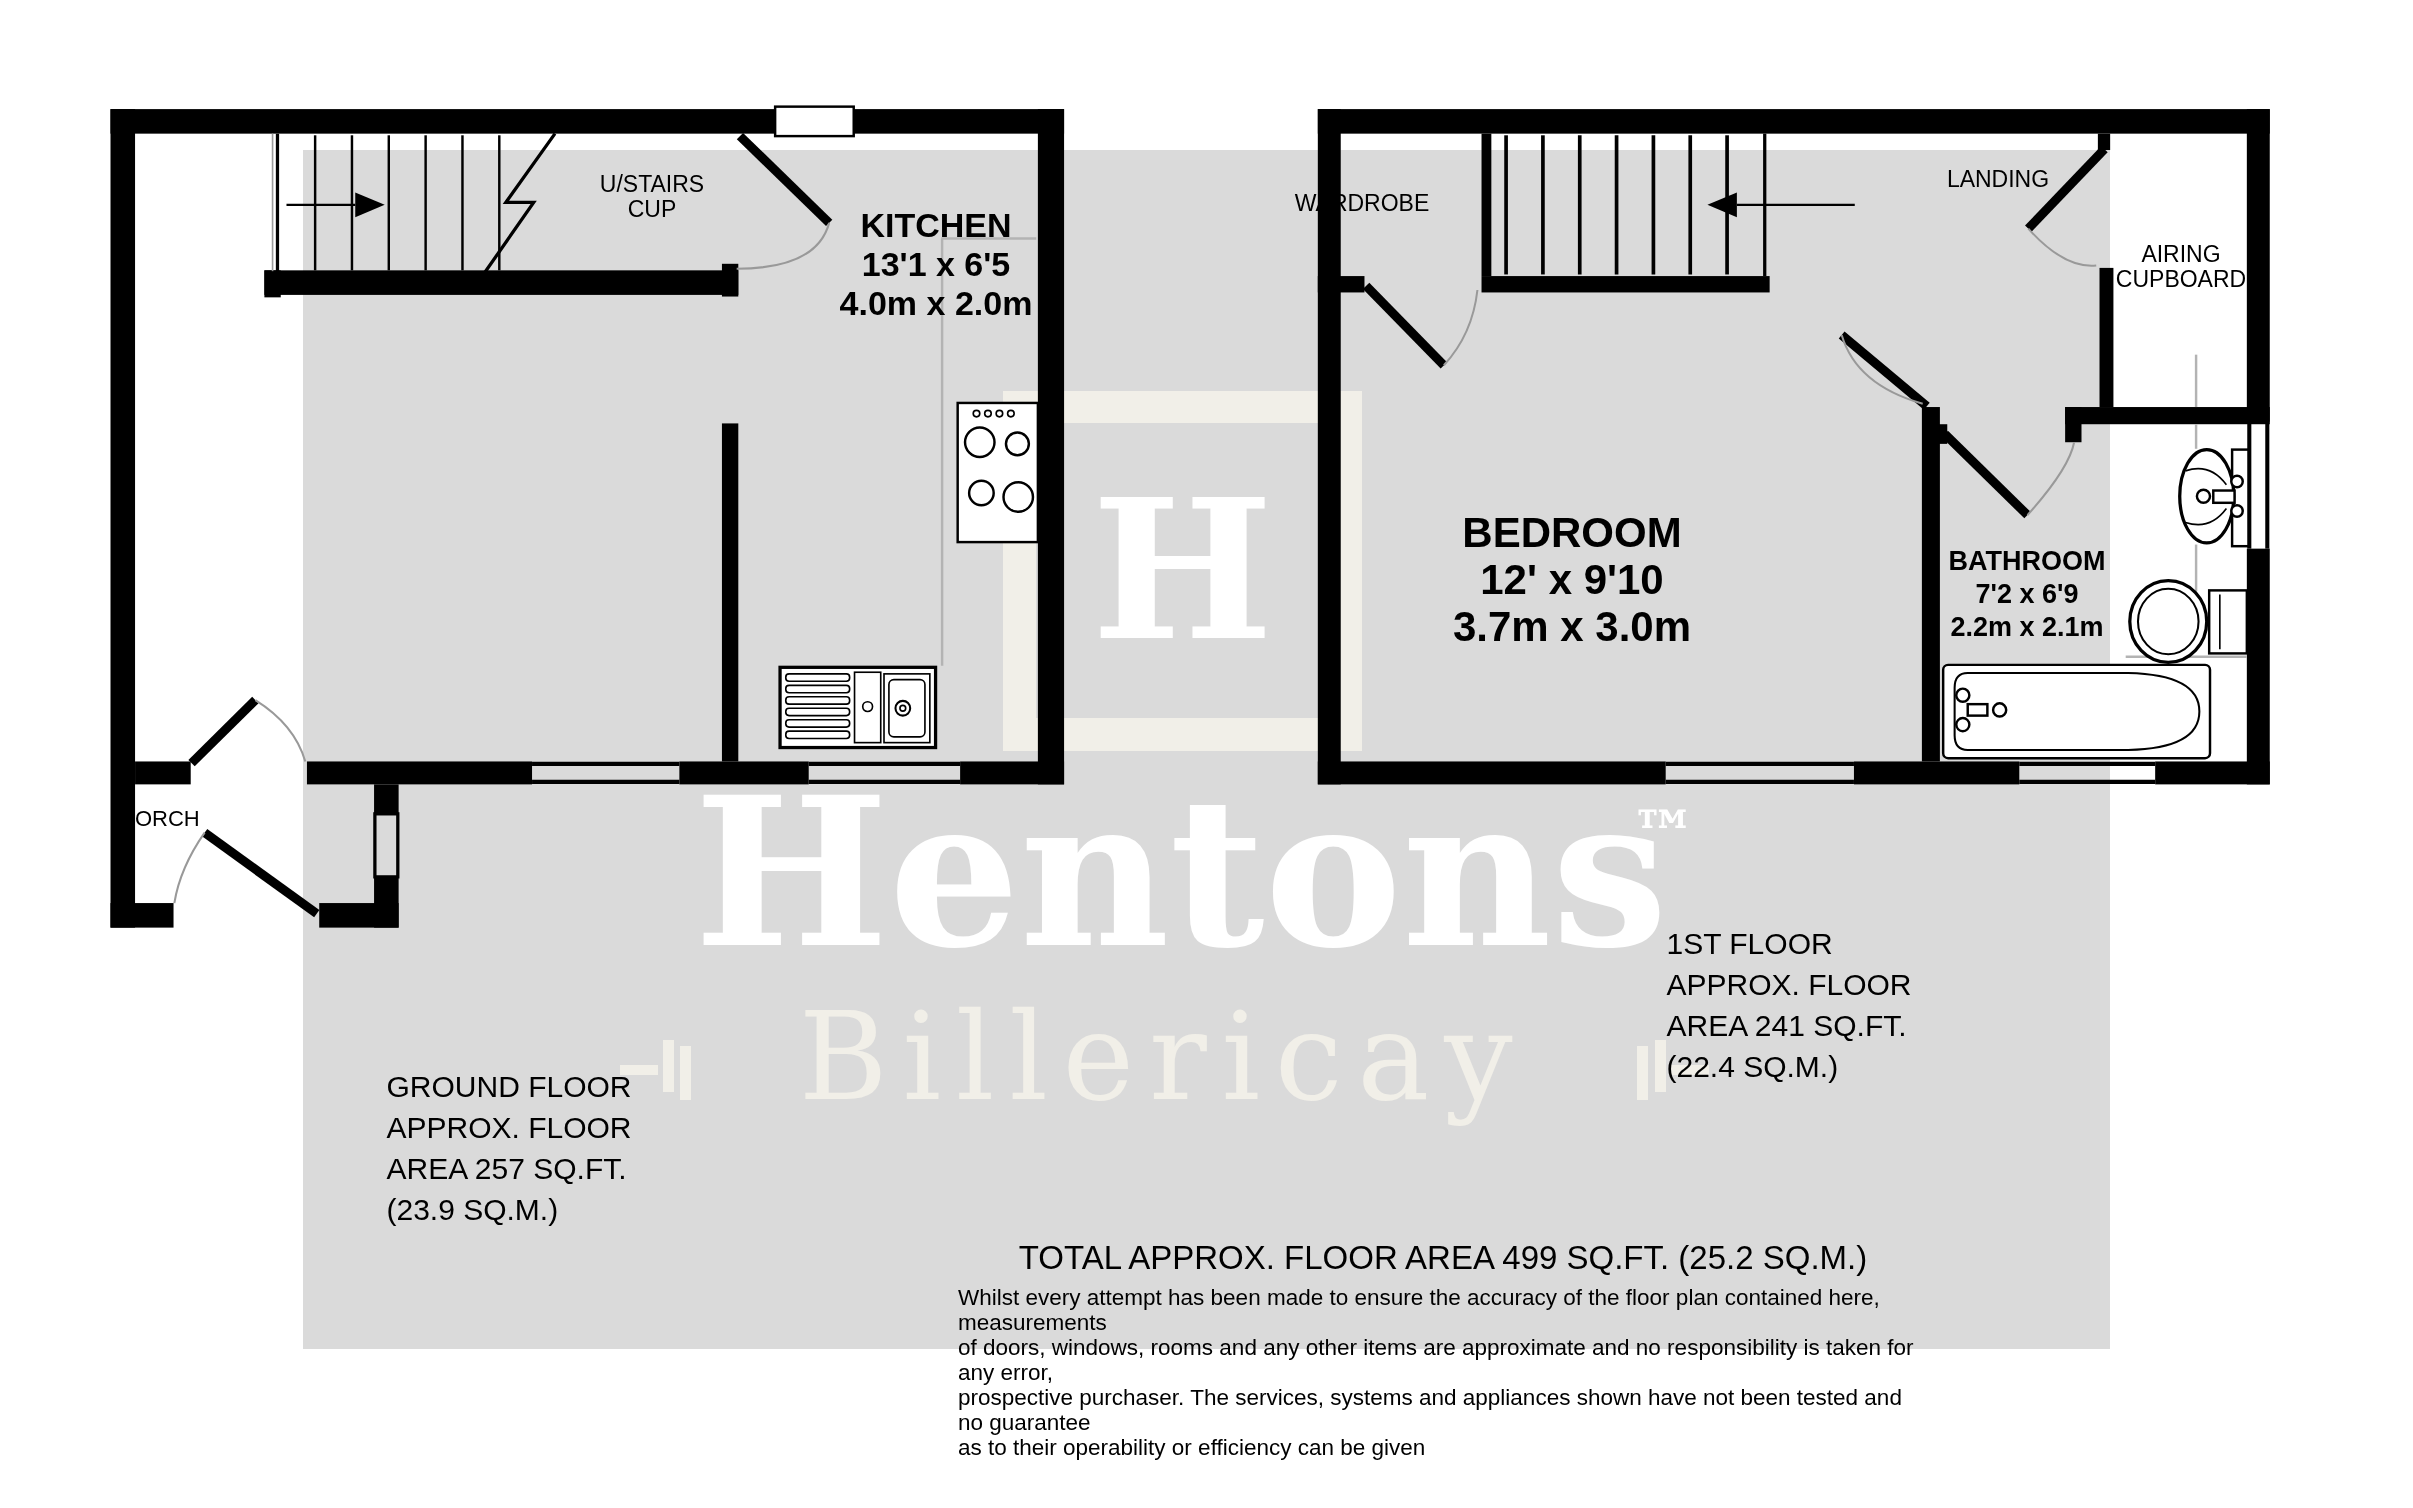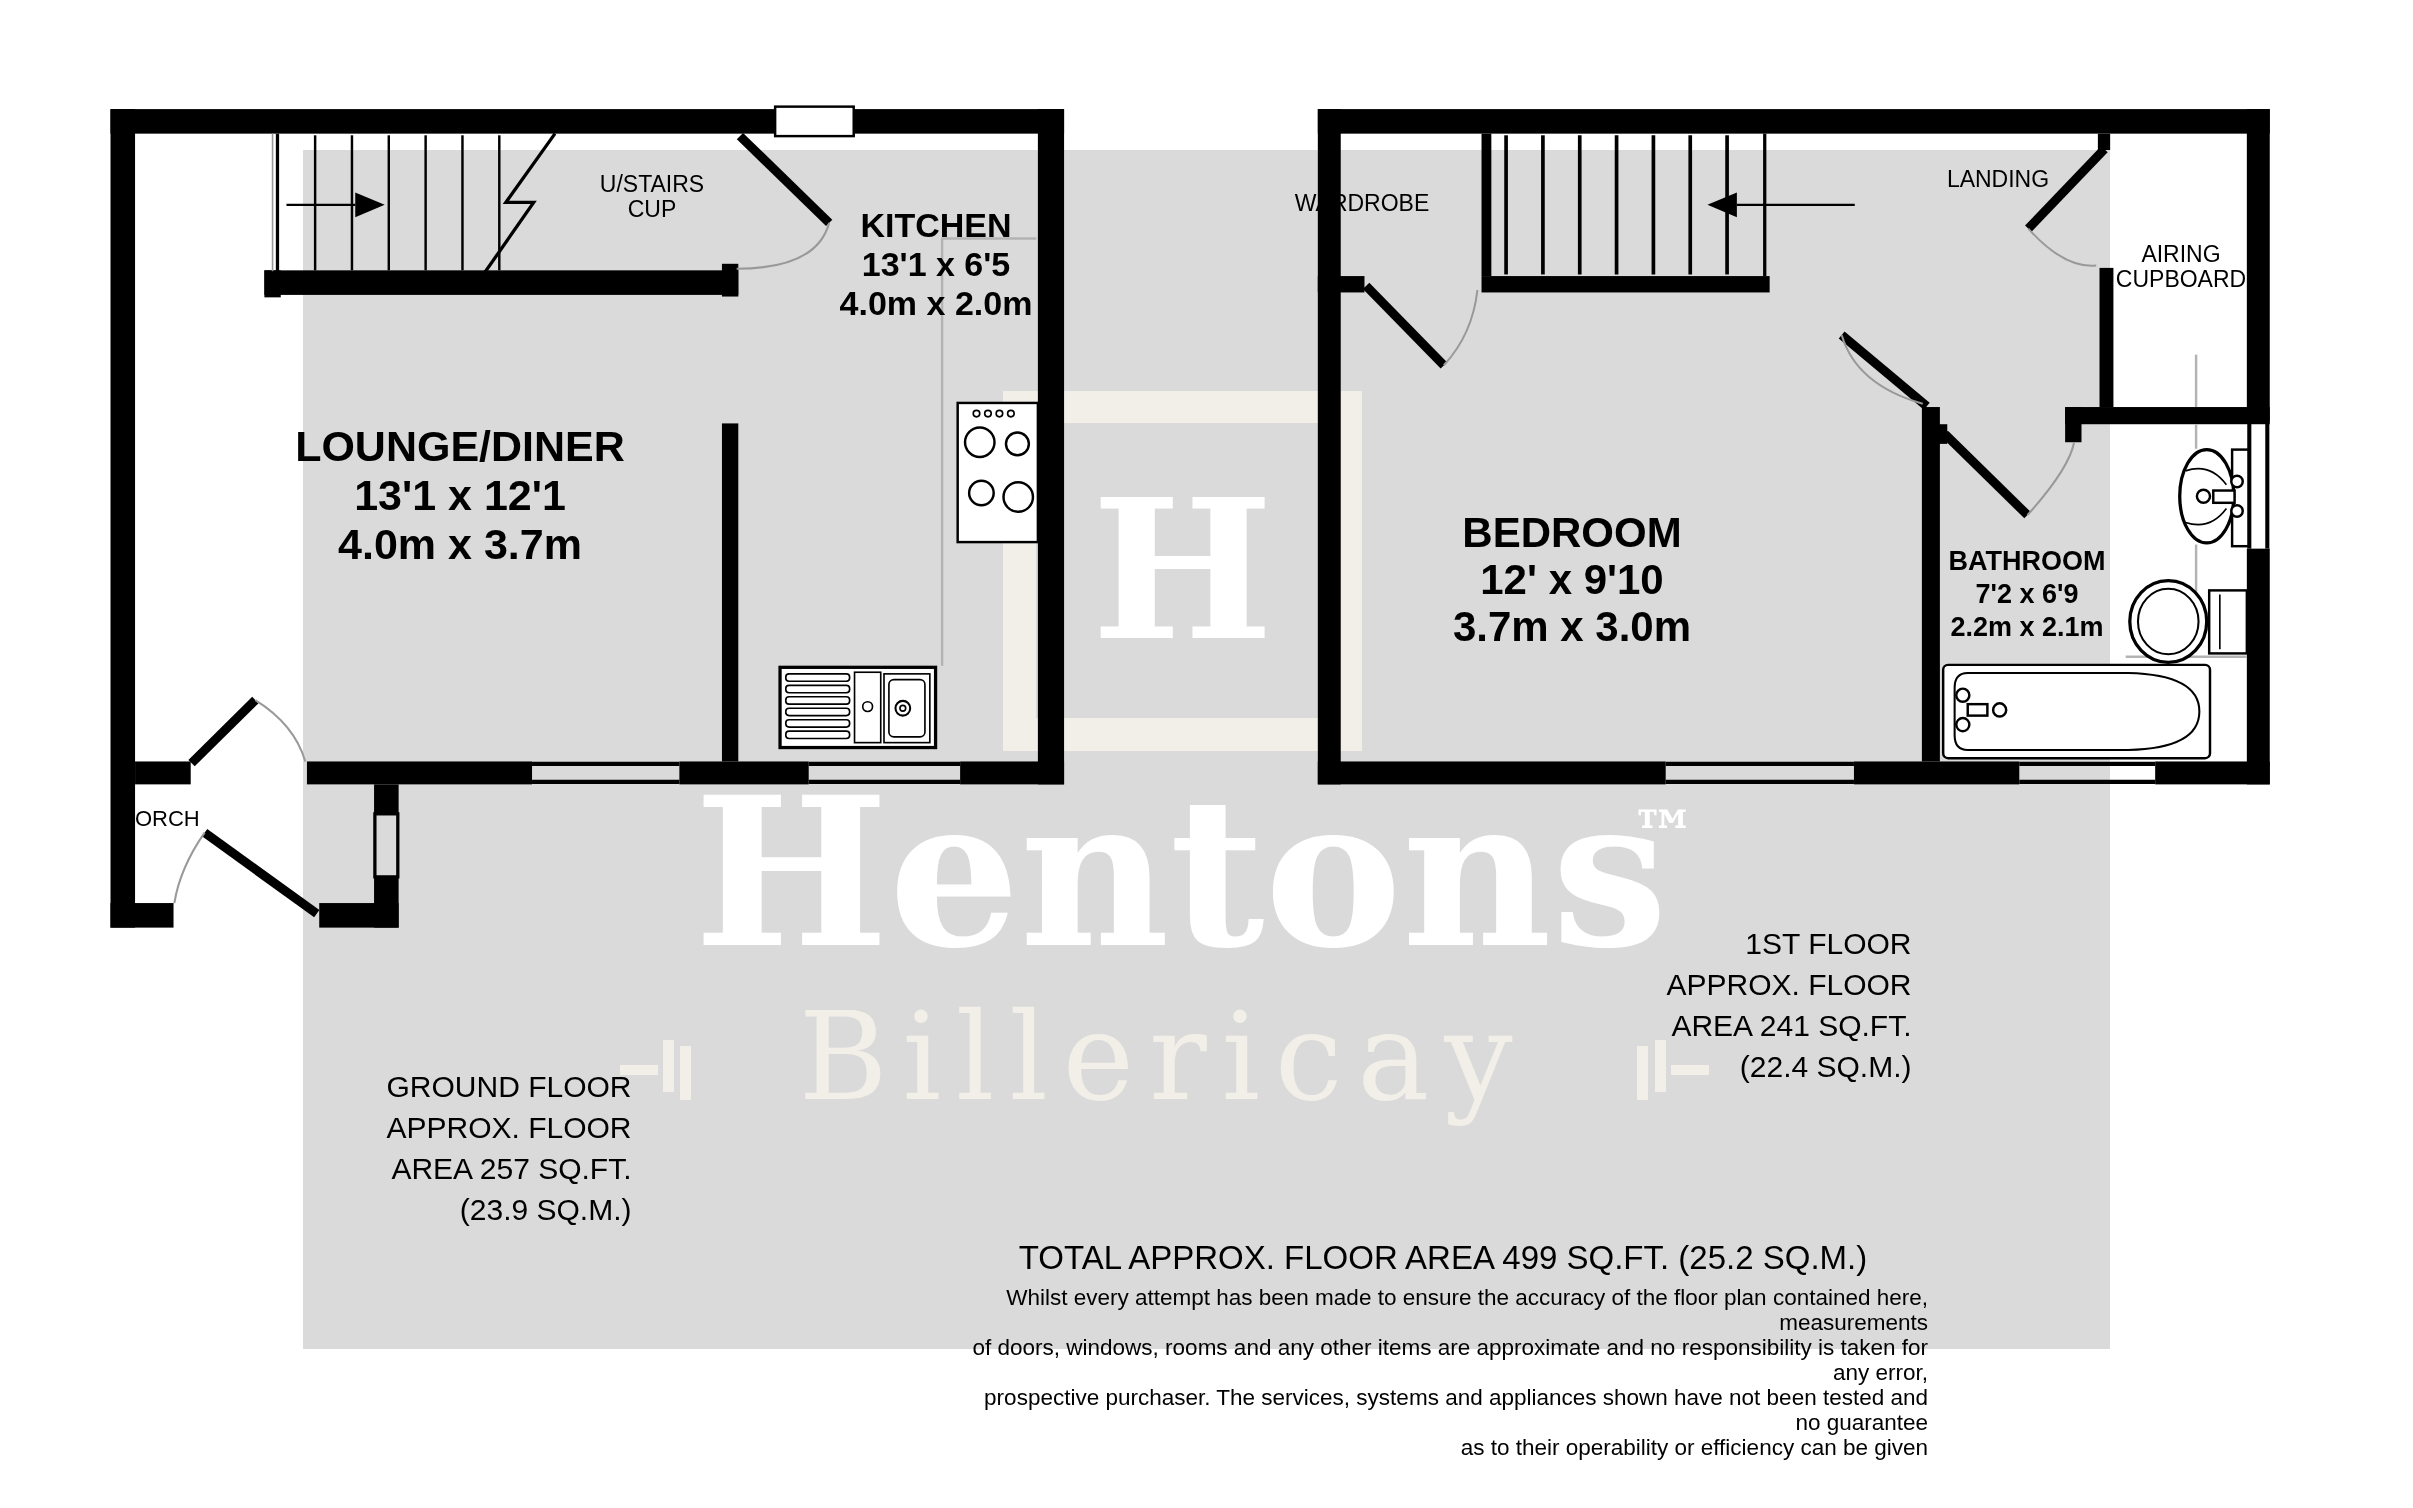--- a/index.html
+++ b/index.html
@@ -7,21 +7,21 @@
   .page{position:relative;width:2413px;height:1509px;background:#fff;overflow:hidden}
   .abs{position:absolute}
   .gray-field{background:#dadada}
   .cream{background:#f1efe8}
   .label{position:absolute;transform:translateX(-50%);text-align:center;color:#000;white-space:nowrap}
   .bold{font-weight:bold}
   .wm-brand{position:absolute;color:#fff;font-family:"DejaVu Serif","Liberation Serif",serif;font-weight:bold;line-height:1}
   .wm-loc{position:absolute;transform:translateX(-50%);color:#f1efe8;font-family:"DejaVu Serif","Liberation Serif",serif;line-height:1}
   .hbox-letter{position:absolute;display:flex;align-items:center;justify-content:center;color:#fff;font-family:"DejaVu Serif","Liberation Serif",serif;font-weight:bold}
   svg{position:absolute;left:0;top:0}
-  .caption{position:absolute;transform:translateX(-50%);text-align:right;color:#000}
+  .caption{position:absolute;transform:translateX(-50%);text-align:left;color:#000}
 </style>
 </head>
 <body>
 
 <div class="page">
 
   <div class="abs gray-field" style="left:303px;top:150px;width:1807px;height:1199px"></div>
 
   <div class="abs cream" style="left:1003px;top:391px;width:359px;height:360px"></div>
   <div class="abs gray-field" style="left:1036px;top:423px;width:293px;height:295px"></div>
@@ -238,25 +238,20 @@
         <rect x="2374" y="812" width="326" height="114" rx="6" fill="#fff" stroke="#000" stroke-width="3"></rect>
         <path d="M2404,822 L2600,822 Q2687,824 2687,869 Q2687,914 2600,916 L2404,916 Q2388,916 2388,898 L2388,840 Q2388,822 2404,822 Z" fill="none" stroke="#000" stroke-width="2.5"></path>
         <circle cx="2398" cy="849" r="8" fill="#fff" stroke="#000" stroke-width="3"></circle>
         <circle cx="2398" cy="885" r="8" fill="#fff" stroke="#000" stroke-width="3"></circle>
         <rect x="2404" y="860" width="24" height="14" fill="#fff" stroke="#000" stroke-width="3"></rect>
         <circle cx="2443" cy="867" r="8" fill="none" stroke="#000" stroke-width="3"></circle>
       </g>
     </g>
   </svg>
 
-  <div class="label bold" style="left:460px;top:422px;font-size:43px;line-height:49px">
-    <div>LOUNGE/DINER</div>
-    <div>13'1 x 12'1</div>
-    <div>4.0m x 3.7m</div>
-  </div>
   <div class="label bold" style="left:936px;top:206px;font-size:34px;line-height:39px">
     <div>KITCHEN</div>
     <div>13'1 x 6'5</div>
     <div>4.0m x 2.0m</div>
   </div>
   <div class="label" style="left:652px;top:172px;font-size:23px;line-height:25px">
     <div>U/STAIRS</div>
     <div>CUP</div>
   </div>
   <div class="label" style="left:160px;top:806px;font-size:22px">

